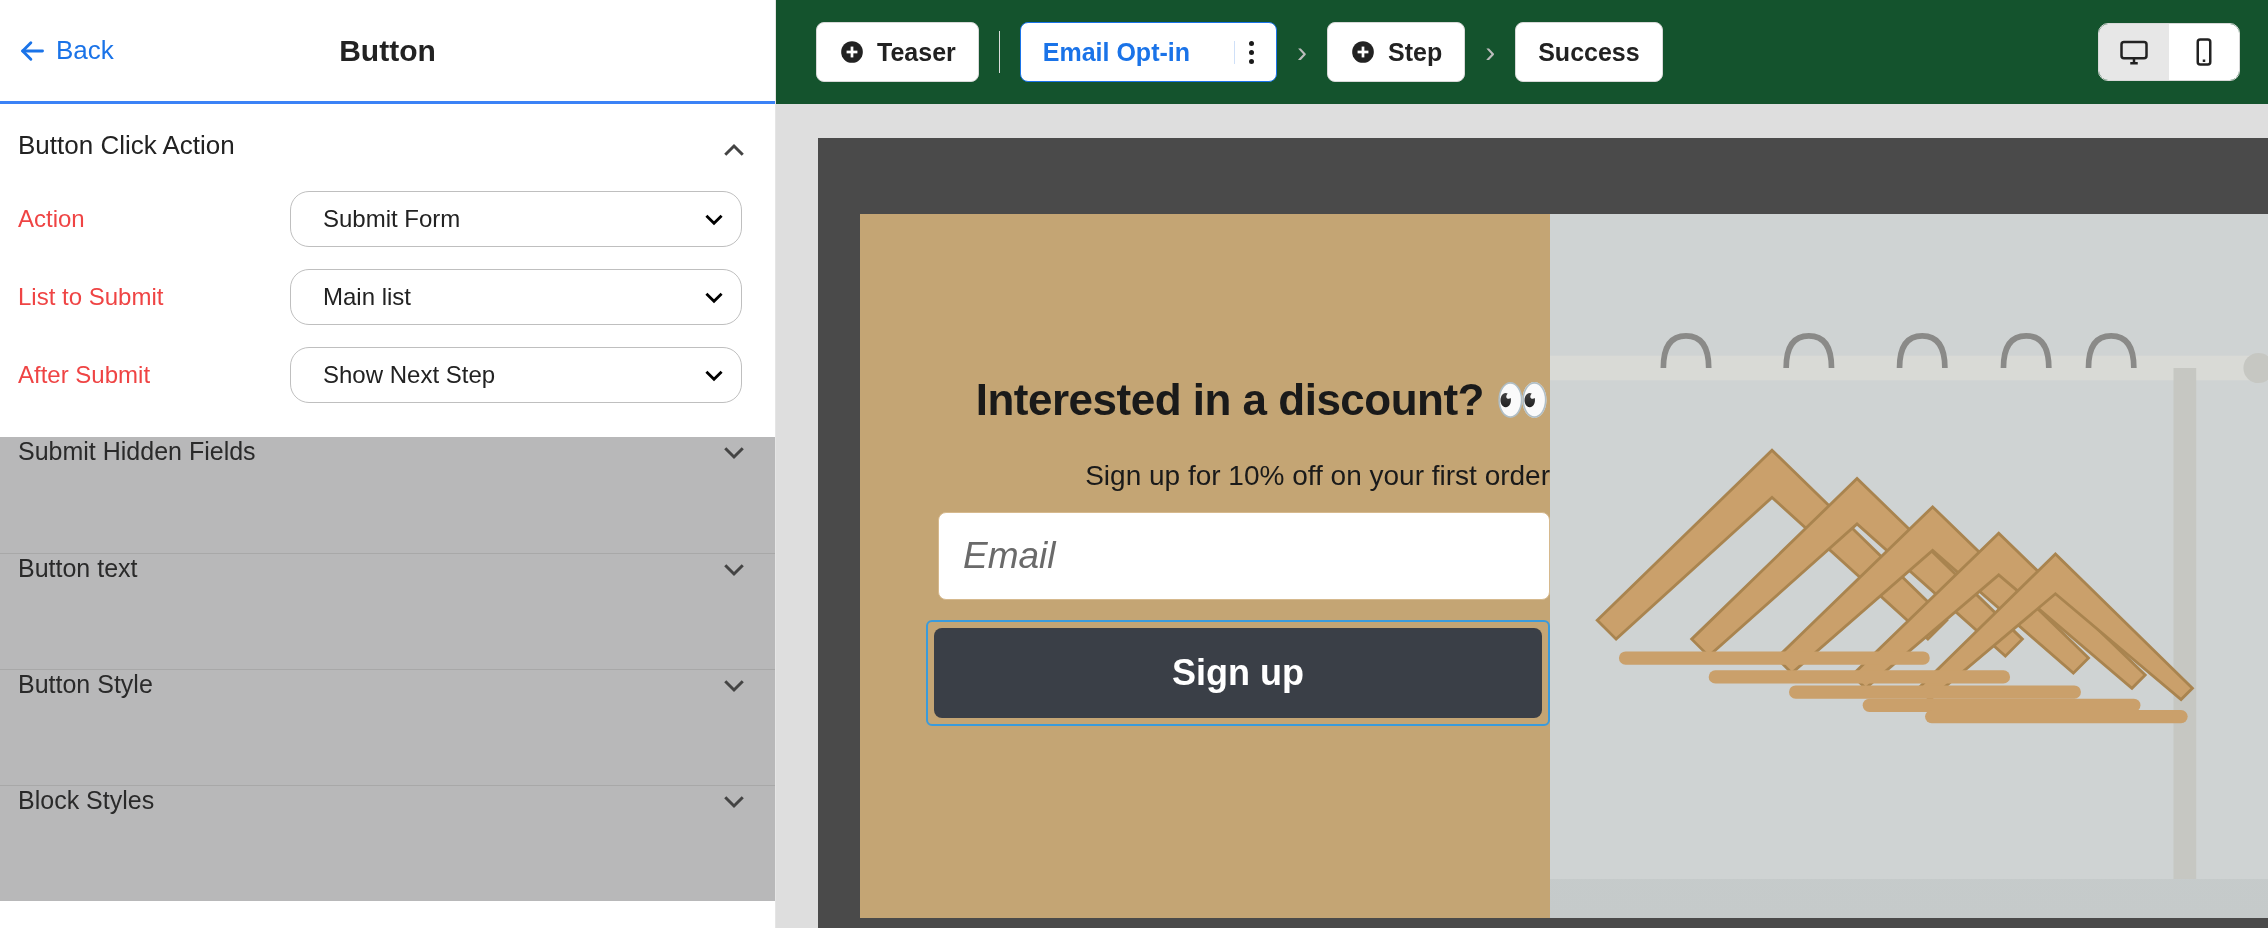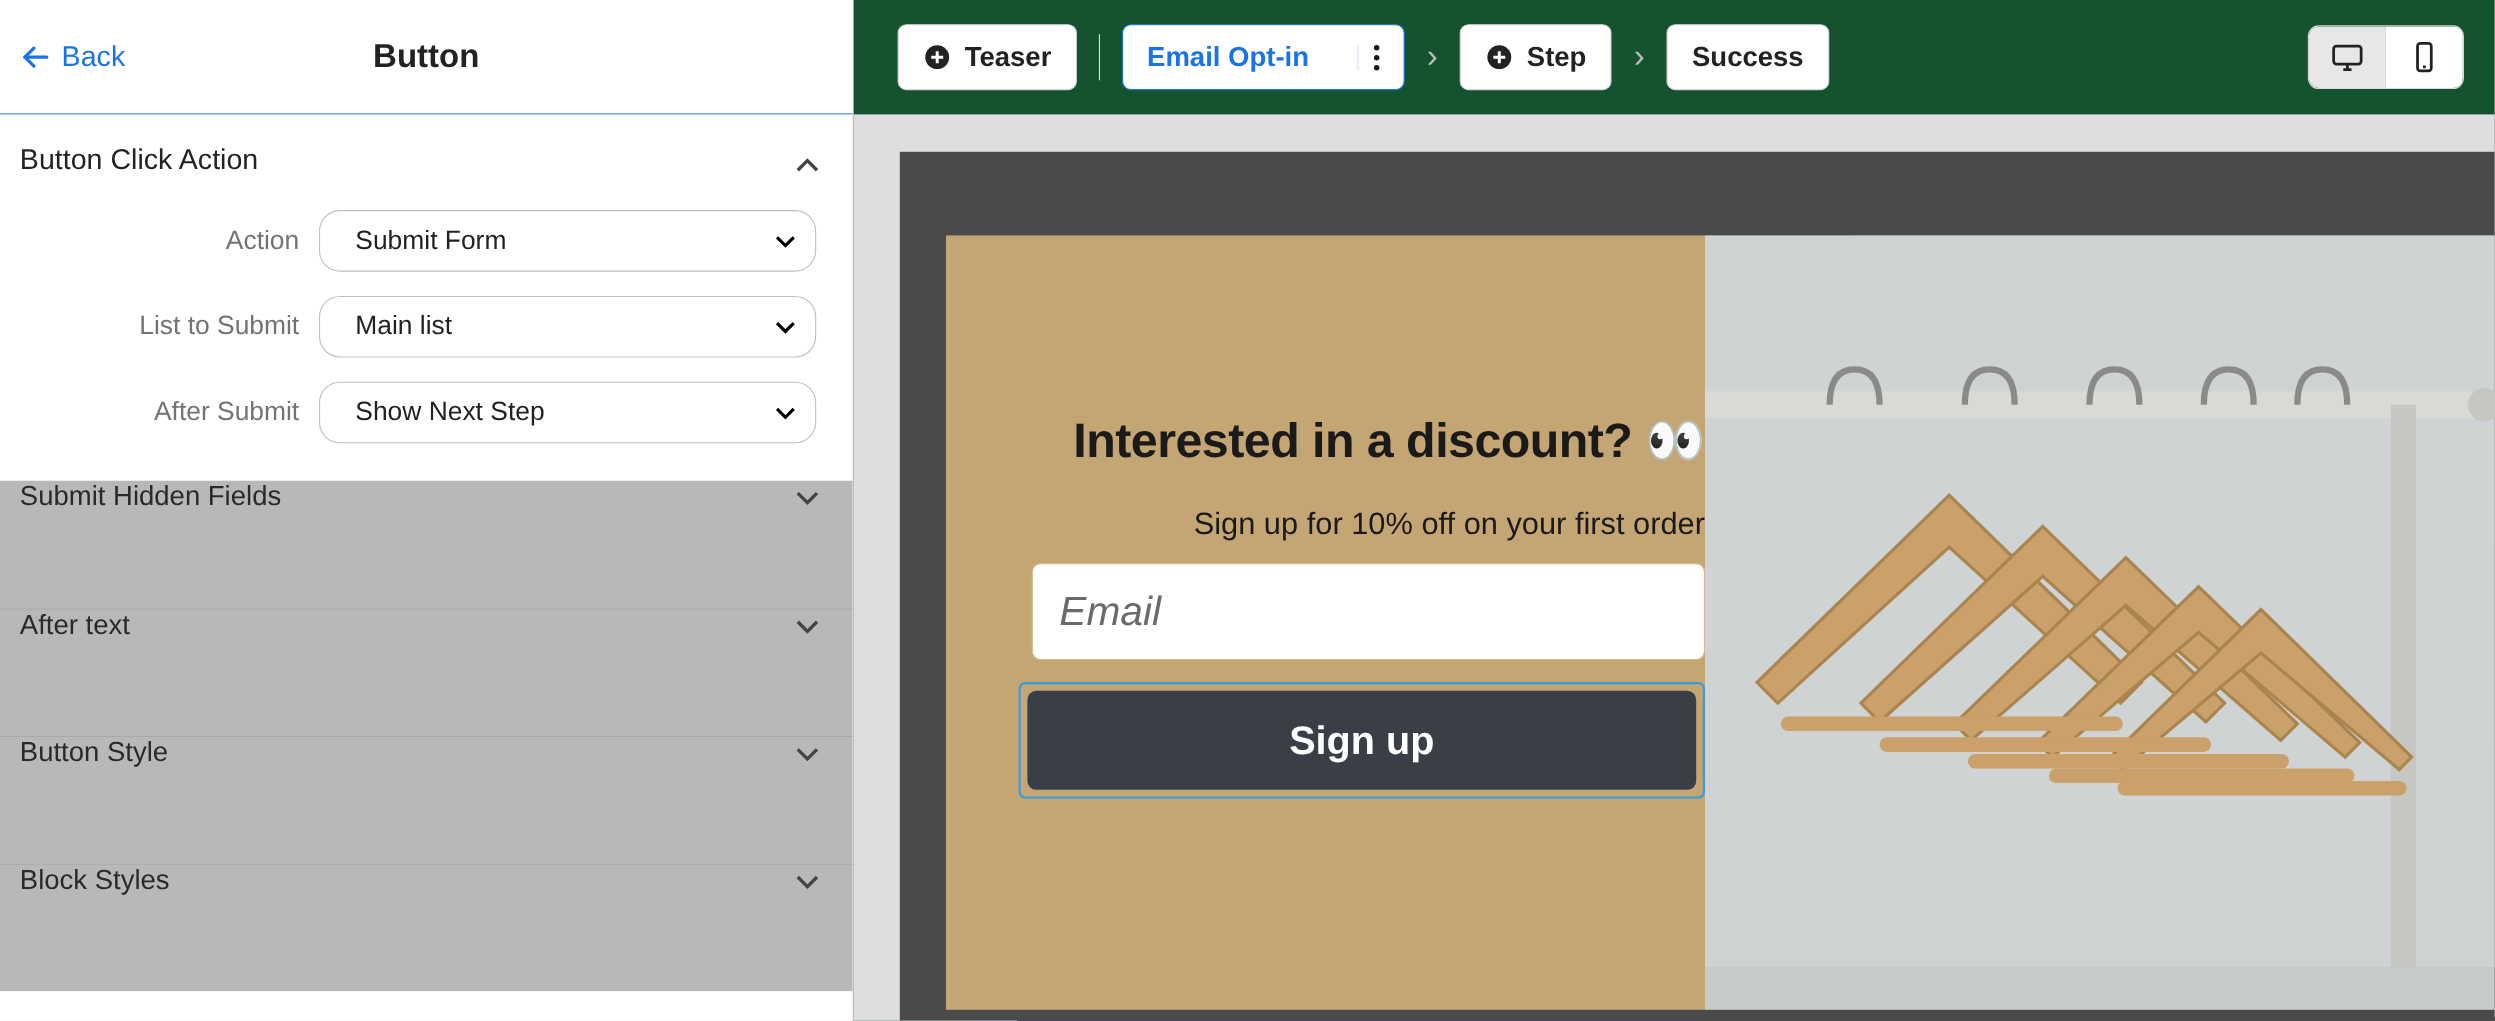--- a/index.html
+++ b/index.html
@@ -1,30 +1,30 @@
 <!DOCTYPE html>
 <html><head>
 <meta charset="utf-8">
 <style>
   * { box-sizing: border-box; margin: 0; padding: 0; }
   html, body { width: 100%; height: 100%; font-family: -apple-system, BlinkMacSystemFont, "Segoe UI", Helvetica, Arial, sans-serif; background:#fff; color:#222;}
   .app { display:flex; width:2268px; height:928px; }
   
   .left-panel { width:776px; border-right:1px solid #e5e5e5; display:flex; flex-direction:column; background:#fff;}
-  .panel-header { height:104px; display:flex; align-items:center; border-bottom:1px solid #3b82f6; padding:0 18px; position:relative;}
+  .panel-header { height:104px; display:flex; align-items:center; border-bottom:3px solid #3b82f6; padding:0 18px; position:relative;}
   .back-btn { display:flex; align-items:center; gap:10px; color:#1a73e8; font-size:26px; font-weight:500; cursor:pointer;}
   .back-btn svg { width:28px; height:28px; stroke:#1a73e8;}
   .panel-title { position:absolute; left:50%; transform:translateX(-50%); font-size:30px; font-weight:700; color:#222;}
   .section-open { padding:26px 18px 34px 18px; position:relative;}
   .section-title { font-size:26px; color:#222; font-weight:400;}
   .section-open .chev { position:absolute; right:26px; top:32px;}
   .chev svg { width:30px; height:30px; stroke:#444; fill:none; stroke-width:2.4;}
   .field-rows { margin-top:30px; display:flex; flex-direction:column; gap:22px;}
   .field-row { display:flex; align-items:center; }
-  .field-label { width:272px; text-align:right; padding-right:18px; font-size:24px; color:#737373;}
+  .field-label { width:272px; padding-right:18px; font-size:24px; color:#ef4444;}
   .select { flex:0 0 452px; height:56px; border:1.5px solid #bfbfbf; border-radius:19px; background:#fff; display:flex; align-items:center; justify-content:space-between; padding:0 14px 0 32px; font-size:24px; cursor:pointer;}
   .select svg { width:26px; height:26px; stroke:#000; fill:none; stroke-width:2.6;}
   .closed-section { height:116px; background:#b8b8b9; display:flex; justify-content:space-between; padding:0 26px 0 18px; border-top:1px solid #a8a8a8;}
   .closed-section:first-of-type { border-top:none;}
   .closed-section .lbl { font-size:25px; color:#2a2a2a;}
   .closed-section svg { width:30px; height:30px; stroke:#444; fill:none; stroke-width:2.4;}
   .closed-stack { display:flex; flex-direction:column; flex:1;}
   
   .right-side { flex:1; display:flex; flex-direction:column; background:#14532d;}
   .topbar { height:104px; display:flex; align-items:center; justify-content:space-between; padding:0 28px 0 40px;}
@@ -117,21 +117,21 @@
     </div>
 
     <div class="closed-stack">
       <div class="closed-section">
         <span class="lbl">Submit Hidden Fields</span>
         <svg viewBox="0 0 24 24">
             <polyline points="5 9 12 16 19 9"></polyline>
           </svg>
       </div>
       <div class="closed-section">
-        <span class="lbl">After text</span>
+        <span class="lbl">Button text</span>
         <svg viewBox="0 0 24 24">
             <polyline points="5 9 12 16 19 9"></polyline>
           </svg>
       </div>
       <div class="closed-section">
         <span class="lbl">Button Style</span>
         <svg viewBox="0 0 24 24">
             <polyline points="5 9 12 16 19 9"></polyline>
           </svg>
       </div>

